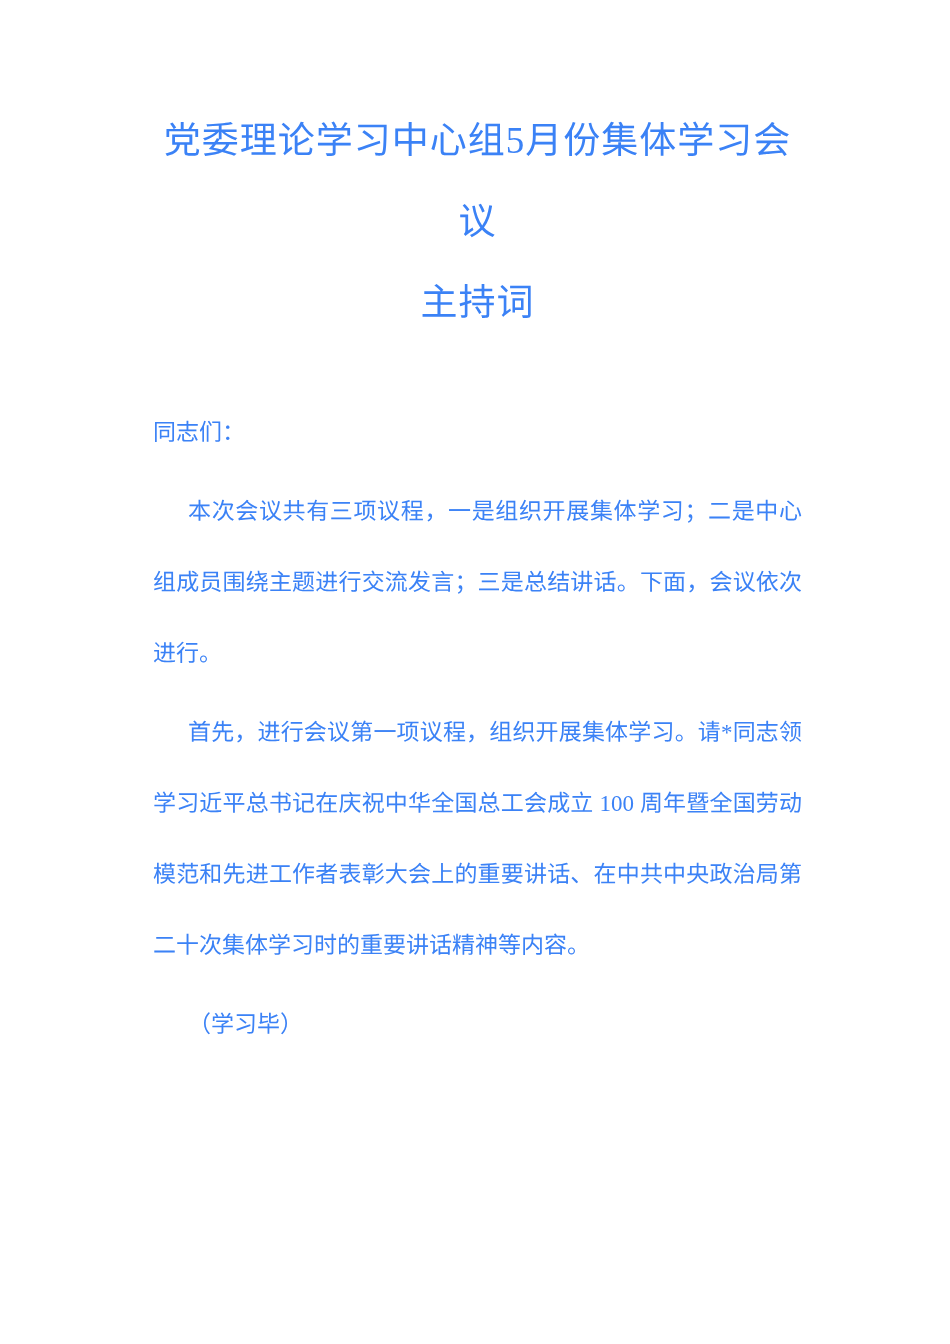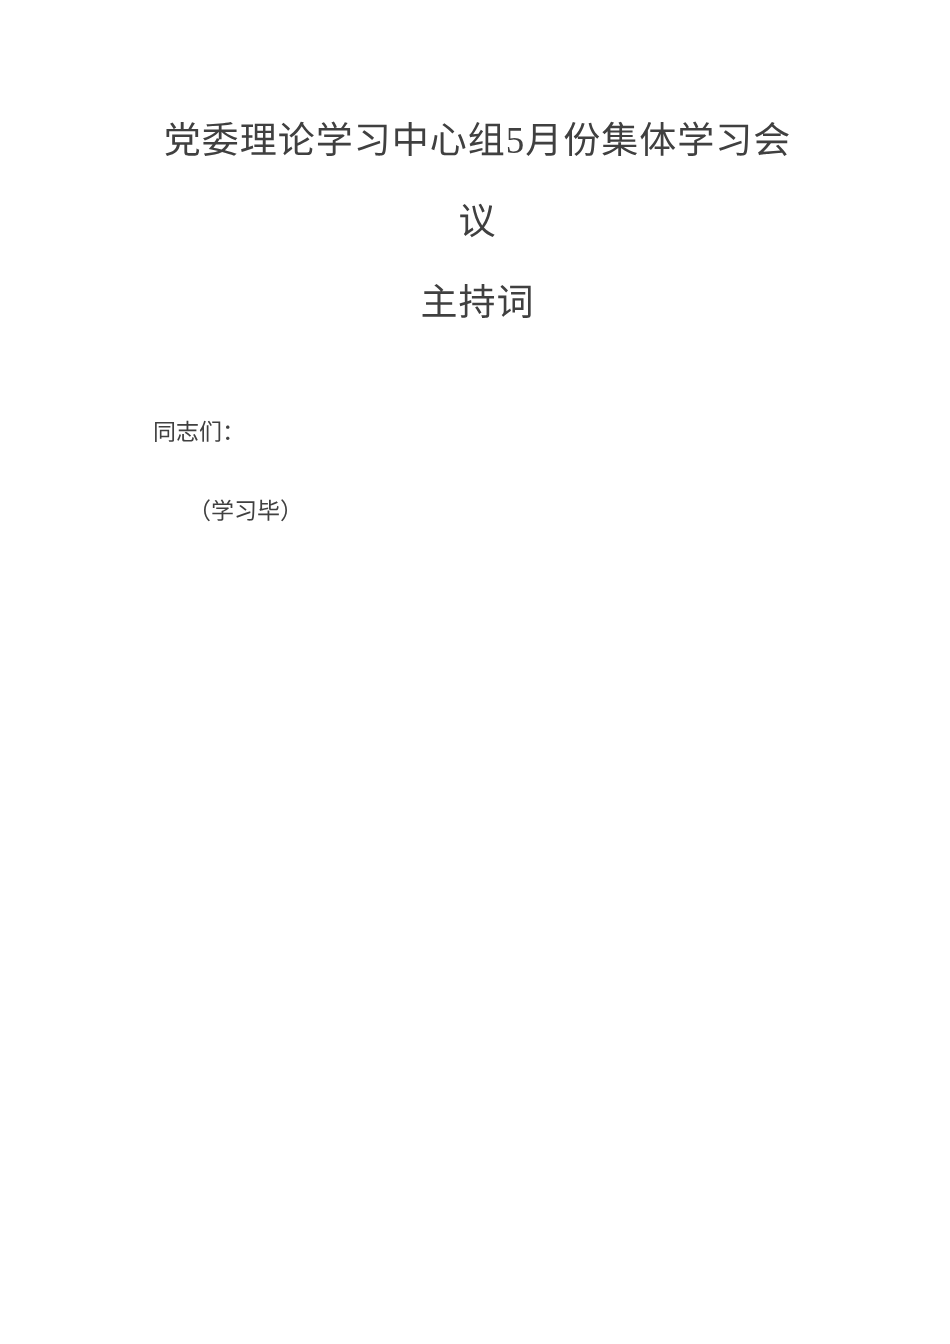--- a/index.html
+++ b/index.html
@@ -42,24 +42,26 @@
   .salutation {
     text-indent: 0;
   }
   .para {
     text-indent: 35px;
   }
 </style>
 </head>
 <body>
 
-<div class="page" style="background: rgb(255, 255, 255); color: #404040;">
+<div class="page" style="background: rgb(255, 255, 255); color: #3b82f6;">
   <div class="doc-title">
     <div>党委理论学习中心组5月份集体学习会议</div>
     <div>主持词</div>
   </div>
   <div class="doc-body">
     <p class="salutation">同志们：</p>
     <div>
+        <p class="para">本次会议共有三项议程，一是组织开展集体学习；二是中心组成员围绕主题进行交流发言；三是总结讲话。下面，会议依次进行。</p>
+        <p class="para">首先，进行会议第一项议程，组织开展集体学习。请*同志领学习近平总书记在庆祝中华全国总工会成立 100 周年暨全国劳动模范和先进工作者表彰大会上的重要讲话、在中共中央政治局第二十次集体学习时的重要讲话精神等内容。</p>
         <p class="para">（学习毕）</p>
       </div>
   </div>
 </div>
 
 </body></html>

